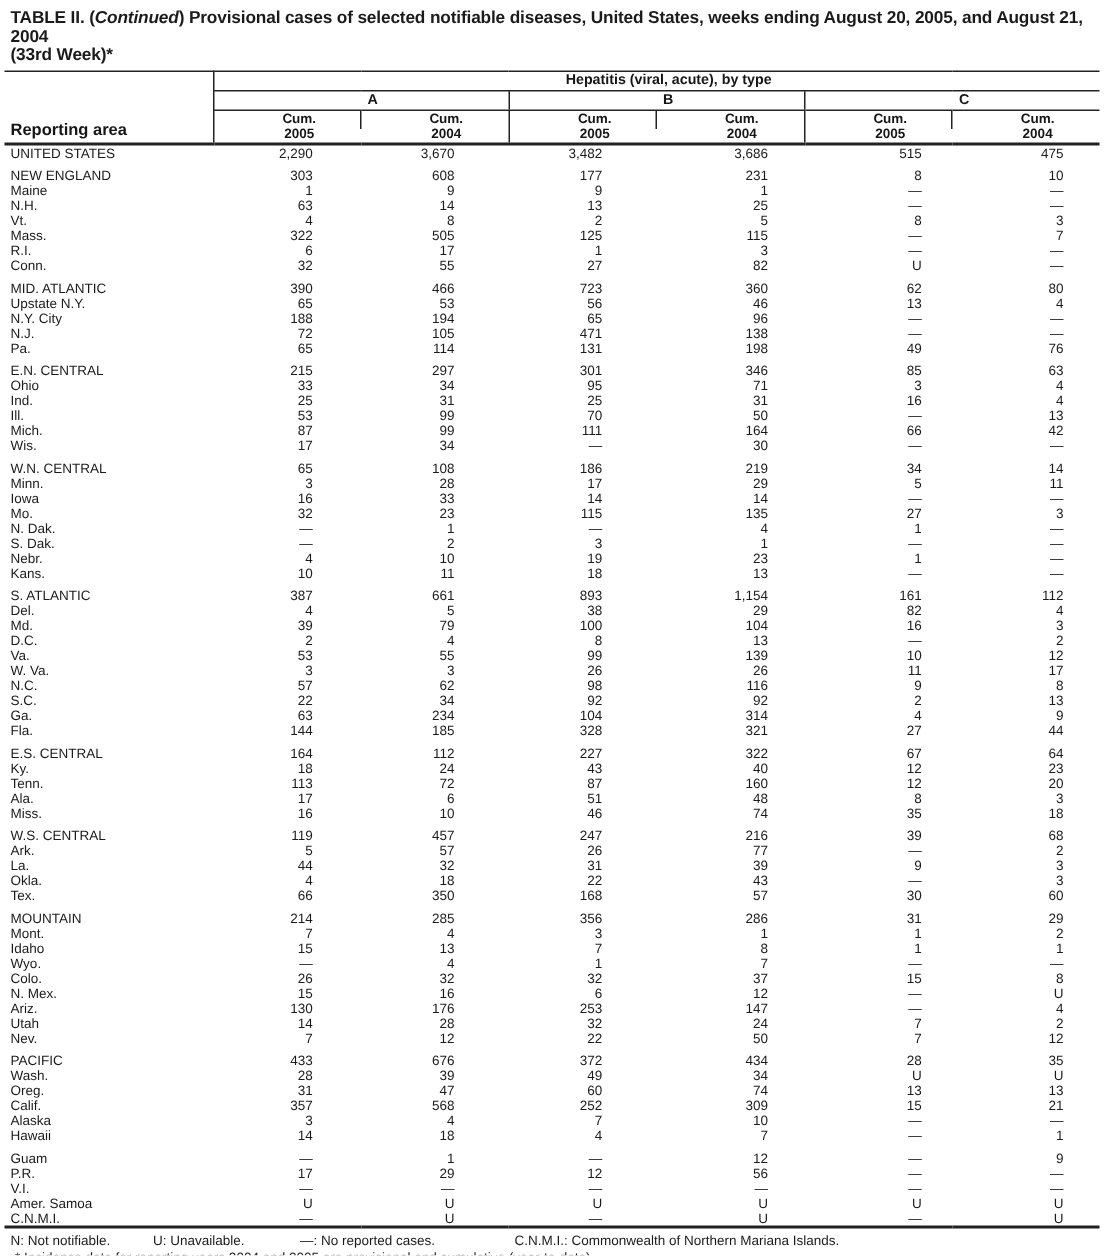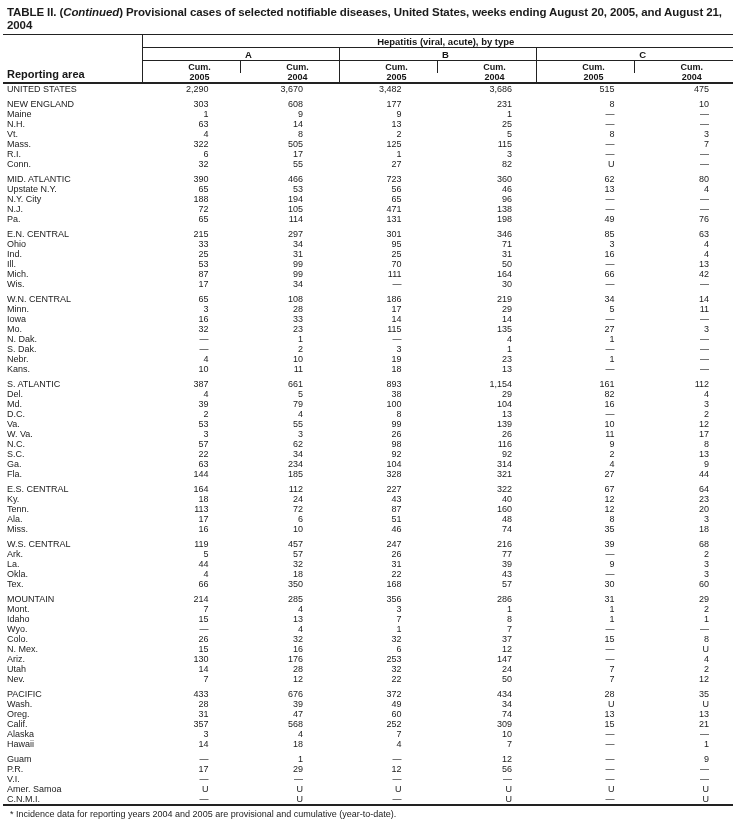--- a/index.html
+++ b/index.html
@@ -68,20 +68,21 @@
   .leg2{width:143px;}
   #note2{margin-top:0.5px;padding-left:3px;}
 </style>
 </head>
 <body>
 
 <div id="page">
 
   <div id="title">
     <span>TABLE II. (</span><i>Continued</i><span>) Provisional cases of selected notifiable diseases, United States, weeks ending August 20, 2005, and August 21, 2004</span>
+    <span class="t-line2">(33rd Week)*</span>
   </div>
 
   <table>
     <colgroup>
       <col class="c-area">
         <col class="c-num">
         <col class="c-num">
         <col class="c-num">
       <col class="c-num">
         <col class="c-num">
@@ -755,16 +756,22 @@
           <td class="num">U</td>
           <td class="num">—</td>
           <td class="num">U</td>
           <td class="num">—</td>
           <td class="num">U</td>
         </tr>
       </tbody>
   </table>
 
   <div id="footnotes">
+    <div id="legend">
+      <span class="leg0">N: Not notifiable.</span>
+      <span class="leg1">U: Unavailable.</span>
+      <span class="leg2">—: No reported cases.</span>
+      <span class="leg3">C.N.M.I.: Commonwealth of Northern Mariana Islands.</span>
+    </div>
     <div id="note2">* Incidence data for reporting years 2004 and 2005 are provisional and cumulative (year-to-date).</div>
   </div>
 
 </div>
 
 </body></html>

